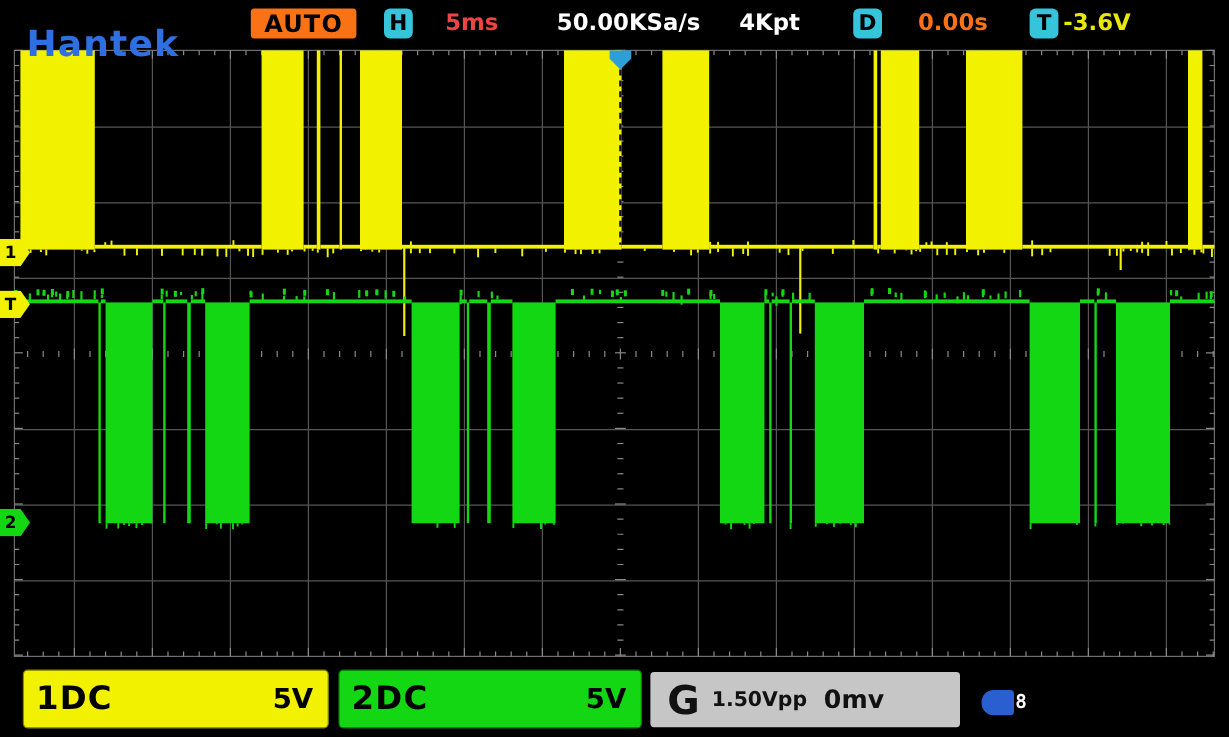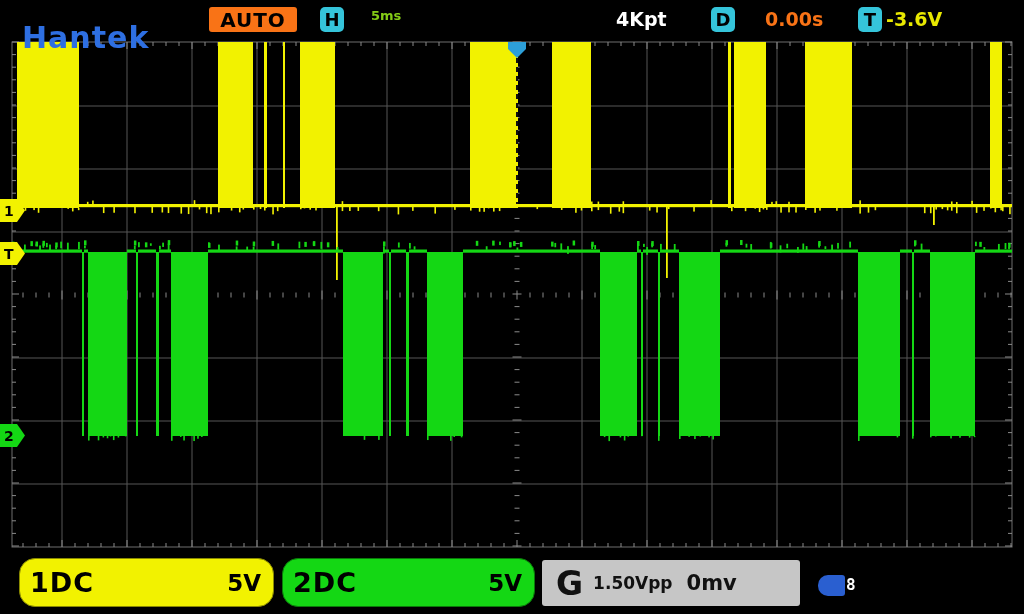--- a/index.html
+++ b/index.html
@@ -8,21 +8,21 @@
   
   #topbar{position:absolute;left:0;top:0;width:1024px;height:37px;background:#000;z-index:5;}
   .tb{position:absolute;white-space:nowrap;}
   #logo{left:22px;top:2px;font-size:30px;font-weight:800;color:#2e6fe2;letter-spacing:1px;
         font-style:normal;margin-top:18px;}
   .badge{width:24px;height:25px;background:#35c4da;border-radius:5px;color:#000;
          font-size:18px;font-weight:800;display:flex;align-items:center;justify-content:center;}
   #auto-box{left:209px;top:7px;width:88px;height:25px;background:#f97316;border-radius:3px;
             color:#000;font-size:20px;font-weight:800;display:flex;align-items:center;justify-content:center;letter-spacing:1px;}
   #h-badge{left:320px;top:7px;}
-  #tb-timebase{left:371px;top:8px;color:#84cc16;font-size:13px;font-weight:800;}
+  #tb-timebase{left:371px;top:8px;color:#ef4444;font-size:19px;font-weight:800;}
   #tb-srate{left:464px;top:8px;color:#fff;font-size:19px;font-weight:800;}
   #tb-depth{left:616px;top:8px;color:#fff;font-size:19px;font-weight:800;}
   #d-badge{left:711px;top:7px;}
   #tb-hoff{left:765px;top:8px;color:#f97316;font-size:19px;font-weight:800;}
   #t-badge{left:858px;top:7px;}
   #tb-tlevel{left:886px;top:8px;color:#e8e800;font-size:19px;font-weight:800;}
   
   #scope-svg{position:absolute;left:0;top:0;z-index:1;}
   
   #watermark{position:absolute;left:16px;top:78px;z-index:4;color:#9aa0a6;
@@ -33,21 +33,21 @@
   
   .chmark{position:absolute;left:0;width:25px;height:23px;z-index:4;color:#000;
           font-size:14px;font-weight:800;display:flex;align-items:center;
           clip-path:polygon(0 0,68% 0,100% 50%,68% 100%,0 100%);
           padding-left:4px;box-sizing:border-box;}
   #mark-ch1{top:199px;background:#f2f200;}
   #mark-trig{top:242px;background:#f2f200;}
   #mark-ch2{top:424px;background:#14d714;}
   
   #bottombar{position:absolute;left:0;top:553px;width:1024px;height:61px;background:#000;z-index:5;}
-  .chbox{position:absolute;top:5px;height:49px;border-radius:16px;display:flex;
+  .chbox{position:absolute;top:5px;height:49px;border-radius:4px;display:flex;
          align-items:center;justify-content:space-between;box-sizing:border-box;
          padding:0 12px 0 10px;color:#000;}
   #ch1-box{left:19px;width:255px;background:#f2f200;border:1px solid #8a8a00;}
   #ch2-box{left:282px;width:253px;background:#14d714;border:1px solid #0a7a0a;gap:24px;}
   .chbox .lab{font-size:27px;font-weight:800;letter-spacing:1px;}
   .chbox .scale{font-size:23px;font-weight:700;}
   #g-box{position:absolute;left:542px;top:7px;width:258px;height:46px;background:#c6c6c6;
          border-radius:3px;display:flex;align-items:center;color:#111;box-sizing:border-box;padding:0 8px;}
   #g-label{font-size:33px;font-weight:800;margin:0 8px 0 6px;}
   #g-info{display:flex;flex-direction:column;flex:1;}
@@ -756,20 +756,21 @@
       <rect x="1004.6003864435479" y="243.00894863717258" width="1.8" height="6.047565558925271" fill="#14d714"></rect>
       <rect x="1008.1292471950874" y="247.0203601475805" width="1.8" height="2.2308240053243935" fill="#14d714"></rect>
       <rect x="1008.1292471950874" y="242.71661748667248" width="2.5" height="5" fill="#14d714"></rect>
     </svg>
 
   <div id="topbar">
     <div class="tb" id="logo">Hantek</div>
     <div class="tb" id="auto-box">AUTO</div>
     <div class="tb badge" id="h-badge">H</div>
     <div class="tb" id="tb-timebase">5ms</div>
+    <div class="tb" id="tb-srate">50.00KSa/s</div>
     <div class="tb" id="tb-depth">4Kpt</div>
     <div class="tb badge" id="d-badge">D</div>
     <div class="tb" id="tb-hoff">0.00s</div>
     <div class="tb badge" id="t-badge">T</div>
     <div class="tb" id="tb-tlevel">-3.6V</div>
   </div>
 
 
   <div class="chmark" id="mark-ch1">1</div>
   <div class="chmark" id="mark-trig">T</div>

